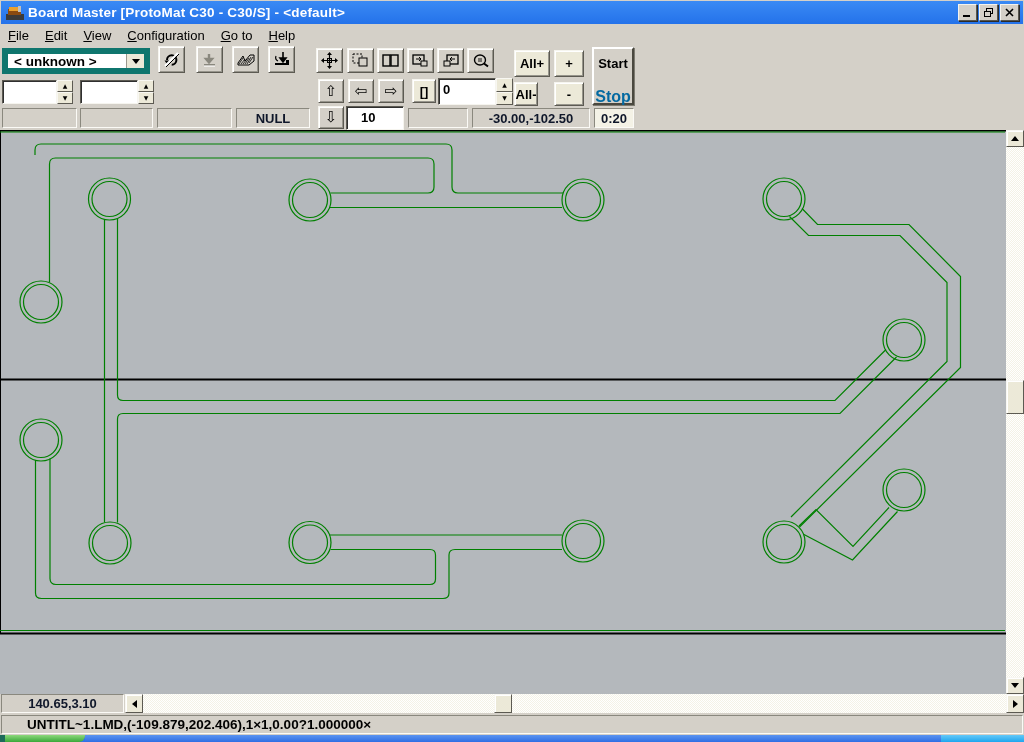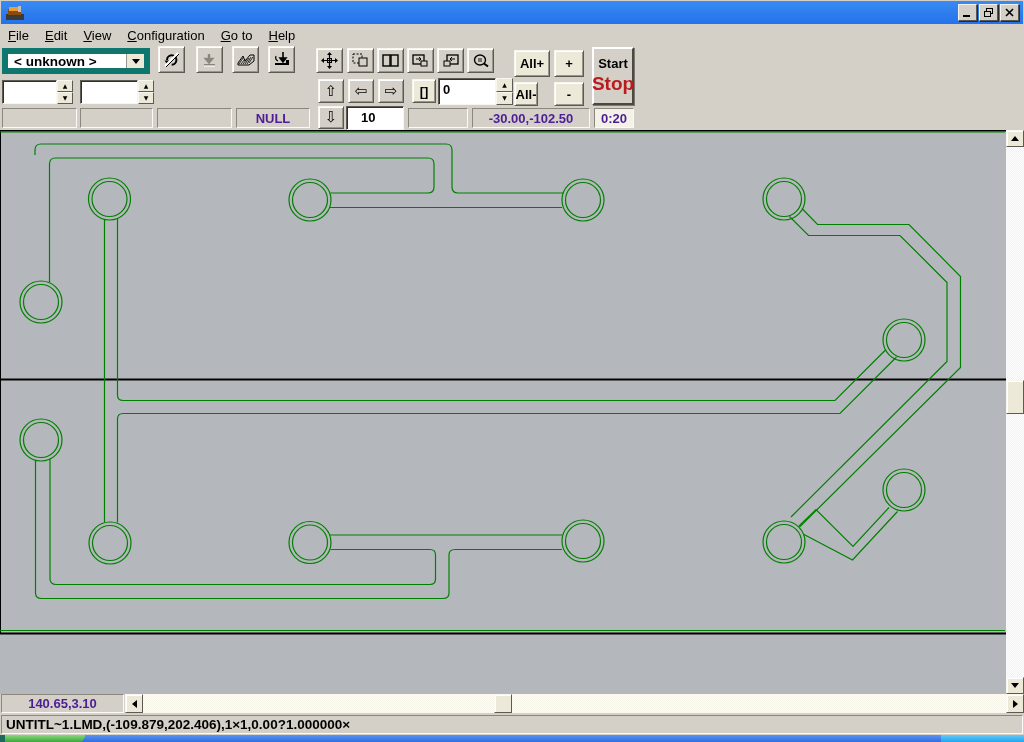--- a/index.html
+++ b/index.html
@@ -37,27 +37,27 @@
   .tri-down{width:0;height:0;border:4px solid transparent;border-top:5px solid #000;margin-top:4px;}
   .spinner{display:flex;flex-direction:column;box-sizing:border-box;}
   .spin-btn{flex:1;background:#ece9d8;border:1px solid;border-color:#f8f7f2 #5c5a52 #5c5a52 #f8f7f2;
     display:flex;align-items:center;justify-content:center;font-size:6px;color:#000;
     font-family:"DejaVu Sans",sans-serif;line-height:1;}
   .field{background:#fff;border:1px solid;border-color:#5c5a52 #f6f5ef #f6f5ef #5c5a52;
     box-shadow:inset 1px 1px 0 #2f2f2f;box-sizing:border-box;
     font-size:13px;font-weight:bold;padding:3px 0 0 4px;color:#000;}
   .panel{background:#d4d0c8;border:1px solid;border-color:#8a887e #fbfaf6 #fbfaf6 #8a887e;
     box-sizing:border-box;display:flex;align-items:center;justify-content:center;
-    font-size:13px;font-weight:bold;color:#4c1d95;}
+    font-size:13px;font-weight:bold;color:#0f172a;}
   .arrow-glyph{font-family:"DejaVu Sans",sans-serif;font-size:15px;color:#000;line-height:1;}
   .startstop{background:#d4d0c8;border:2px solid;border-color:#fff #4a483f #4a483f #fff;
     box-shadow:1px 1px 0 #7c7a70;display:flex;flex-direction:column;align-items:center;
     justify-content:flex-start;padding-top:7px;box-sizing:border-box;}
   .startstop .start{font-size:13px;font-weight:bold;color:#000;}
-  .startstop .stop{font-size:19px;font-weight:bold;color:#b91c1c;margin-top:2px;}
+  .startstop .stop{font-size:16px;font-weight:bold;color:#0369a1;margin-top:17px;}
   
   .canvas{left:0;top:130px;width:1006px;height:564px;background:#b4b8bc;}
   
   .sb-track{background:#fff;
     background-image:conic-gradient(#f4f2e6 25%,#fff 0 50%,#f4f2e6 0 75%,#fff 0);
     background-size:2px 2px;}
   .sb-btn{background:#ece9d8;border:1px solid;border-color:#f8f7f2 #5c5a52 #5c5a52 #f8f7f2;
     box-shadow:inset 1px 1px 0 #fff;display:flex;align-items:center;justify-content:center;
     box-sizing:border-box;}
   .sb-thumb{background:#ece9d8;border:1px solid;border-color:#f8f7f2 #5c5a52 #5c5a52 #f8f7f2;
@@ -65,34 +65,35 @@
   .tri{width:0;height:0;border:4px solid transparent;}
   .tri.up{border-bottom:5px solid #000;margin-top:-4px;}
   .tri.down{border-top:5px solid #000;margin-bottom:-4px;}
   .tri.left{border-right:5px solid #000;margin-left:-4px;}
   .tri.right{border-left:5px solid #000;margin-right:-4px;}
   
   .statusbar{left:0;top:713px;width:1024px;height:22px;background:#d4d0c8;}
   .statusbar .inner{position:absolute;left:1px;top:2px;right:1px;bottom:1px;
     border:1px solid;border-color:#8a887e #fbfaf6 #fbfaf6 #8a887e;
     display:flex;align-items:center;font-size:13.5px;font-weight:bold;color:#000;
-    padding-left:4px;box-sizing:border-box;}
+    padding-left:25px;box-sizing:border-box;}
   
   .tb-seg{position:absolute;top:0;bottom:0;}
 </style>
 </head>
 <body>
 
 <div class="abs titlebar">
   <svg class="app-icon" viewBox="0 0 18 15">
     <rect x="0" y="9" width="18" height="6" fill="#3a3a3a"></rect>
     <rect x="2" y="4" width="13" height="6" fill="#8a4a10"></rect>
     <rect x="3" y="2" width="9" height="4" fill="#e8a030"></rect>
     <rect x="12" y="1" width="3" height="6" fill="#c0c0c0"></rect>
   </svg>
+  <span class="title-text">Board Master [ProtoMat C30 - C30/S] - &lt;default&gt;</span>
   <div class="win-controls">
     <div class="win-btn">
       <svg width="9" height="9">
           <rect x="0" y="7" width="7" height="2" fill="#000"></rect>
         </svg>
     </div>
     <div class="win-btn">
       <svg width="9" height="9">
         <rect x="2.5" y="0.5" width="6" height="5" fill="none" stroke="#000"></rect>
         <rect x="0.5" y="3.5" width="6" height="5" fill="#d4d0c8" stroke="#000"></rect>

